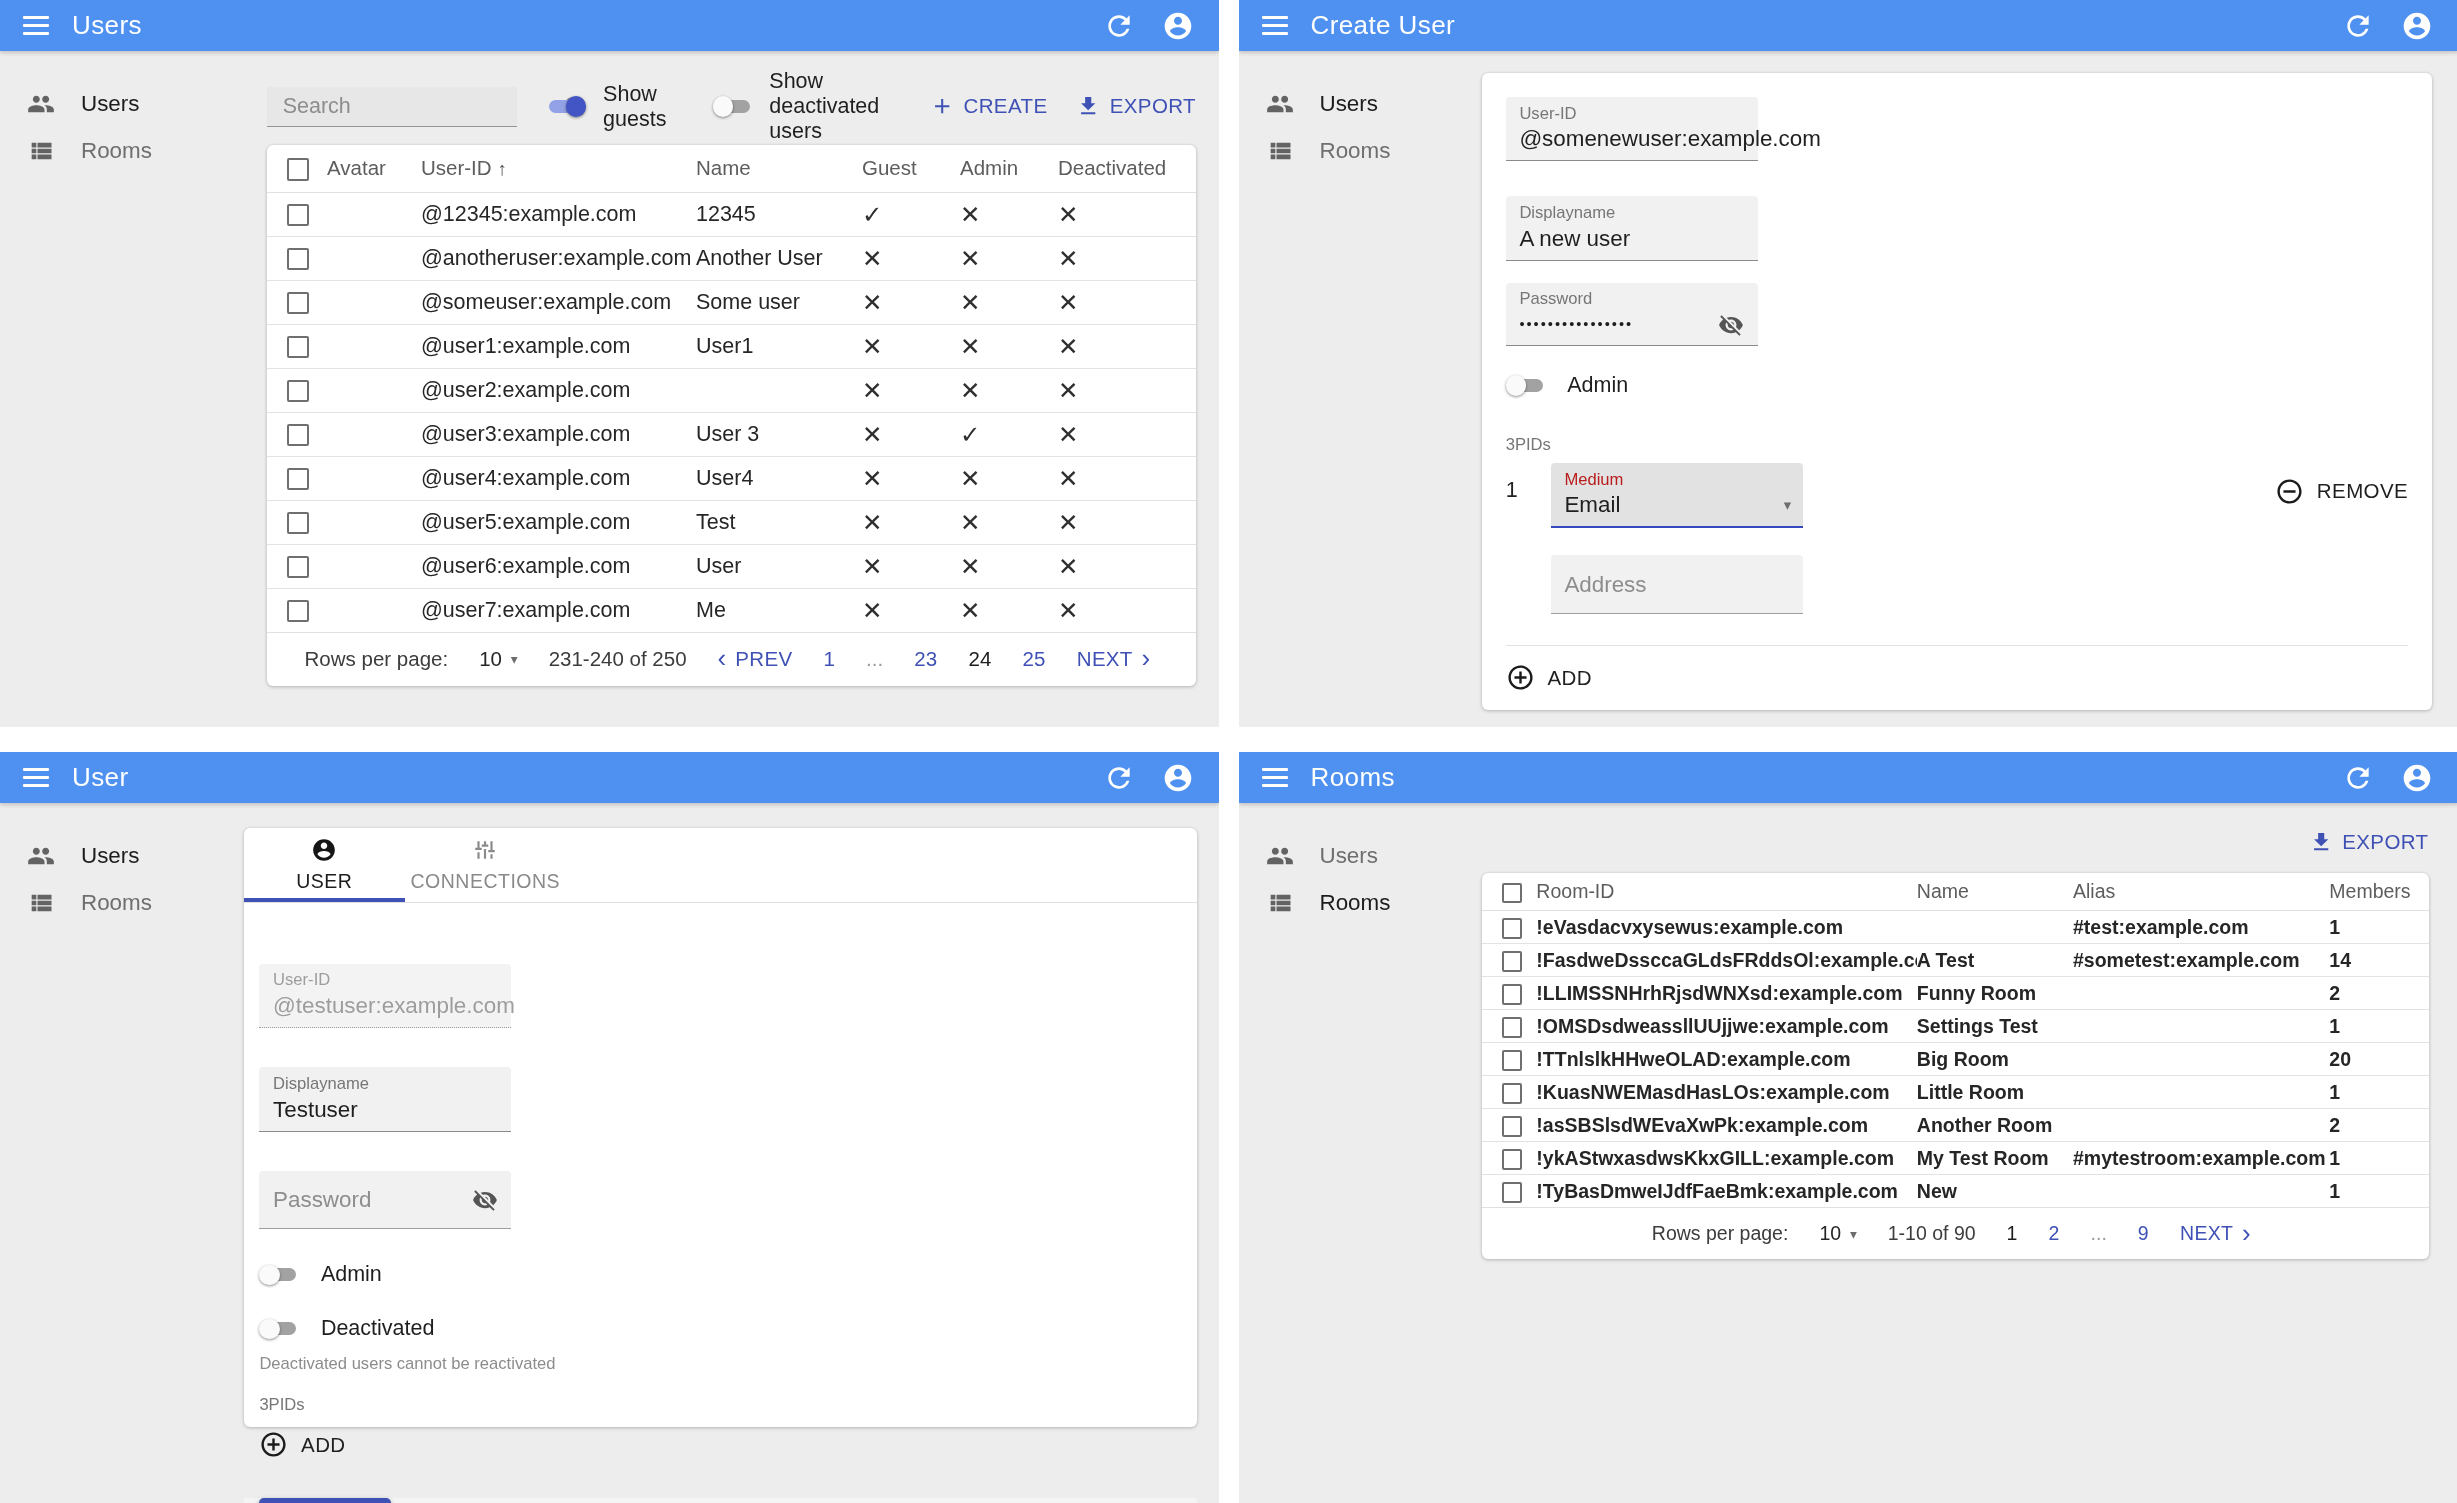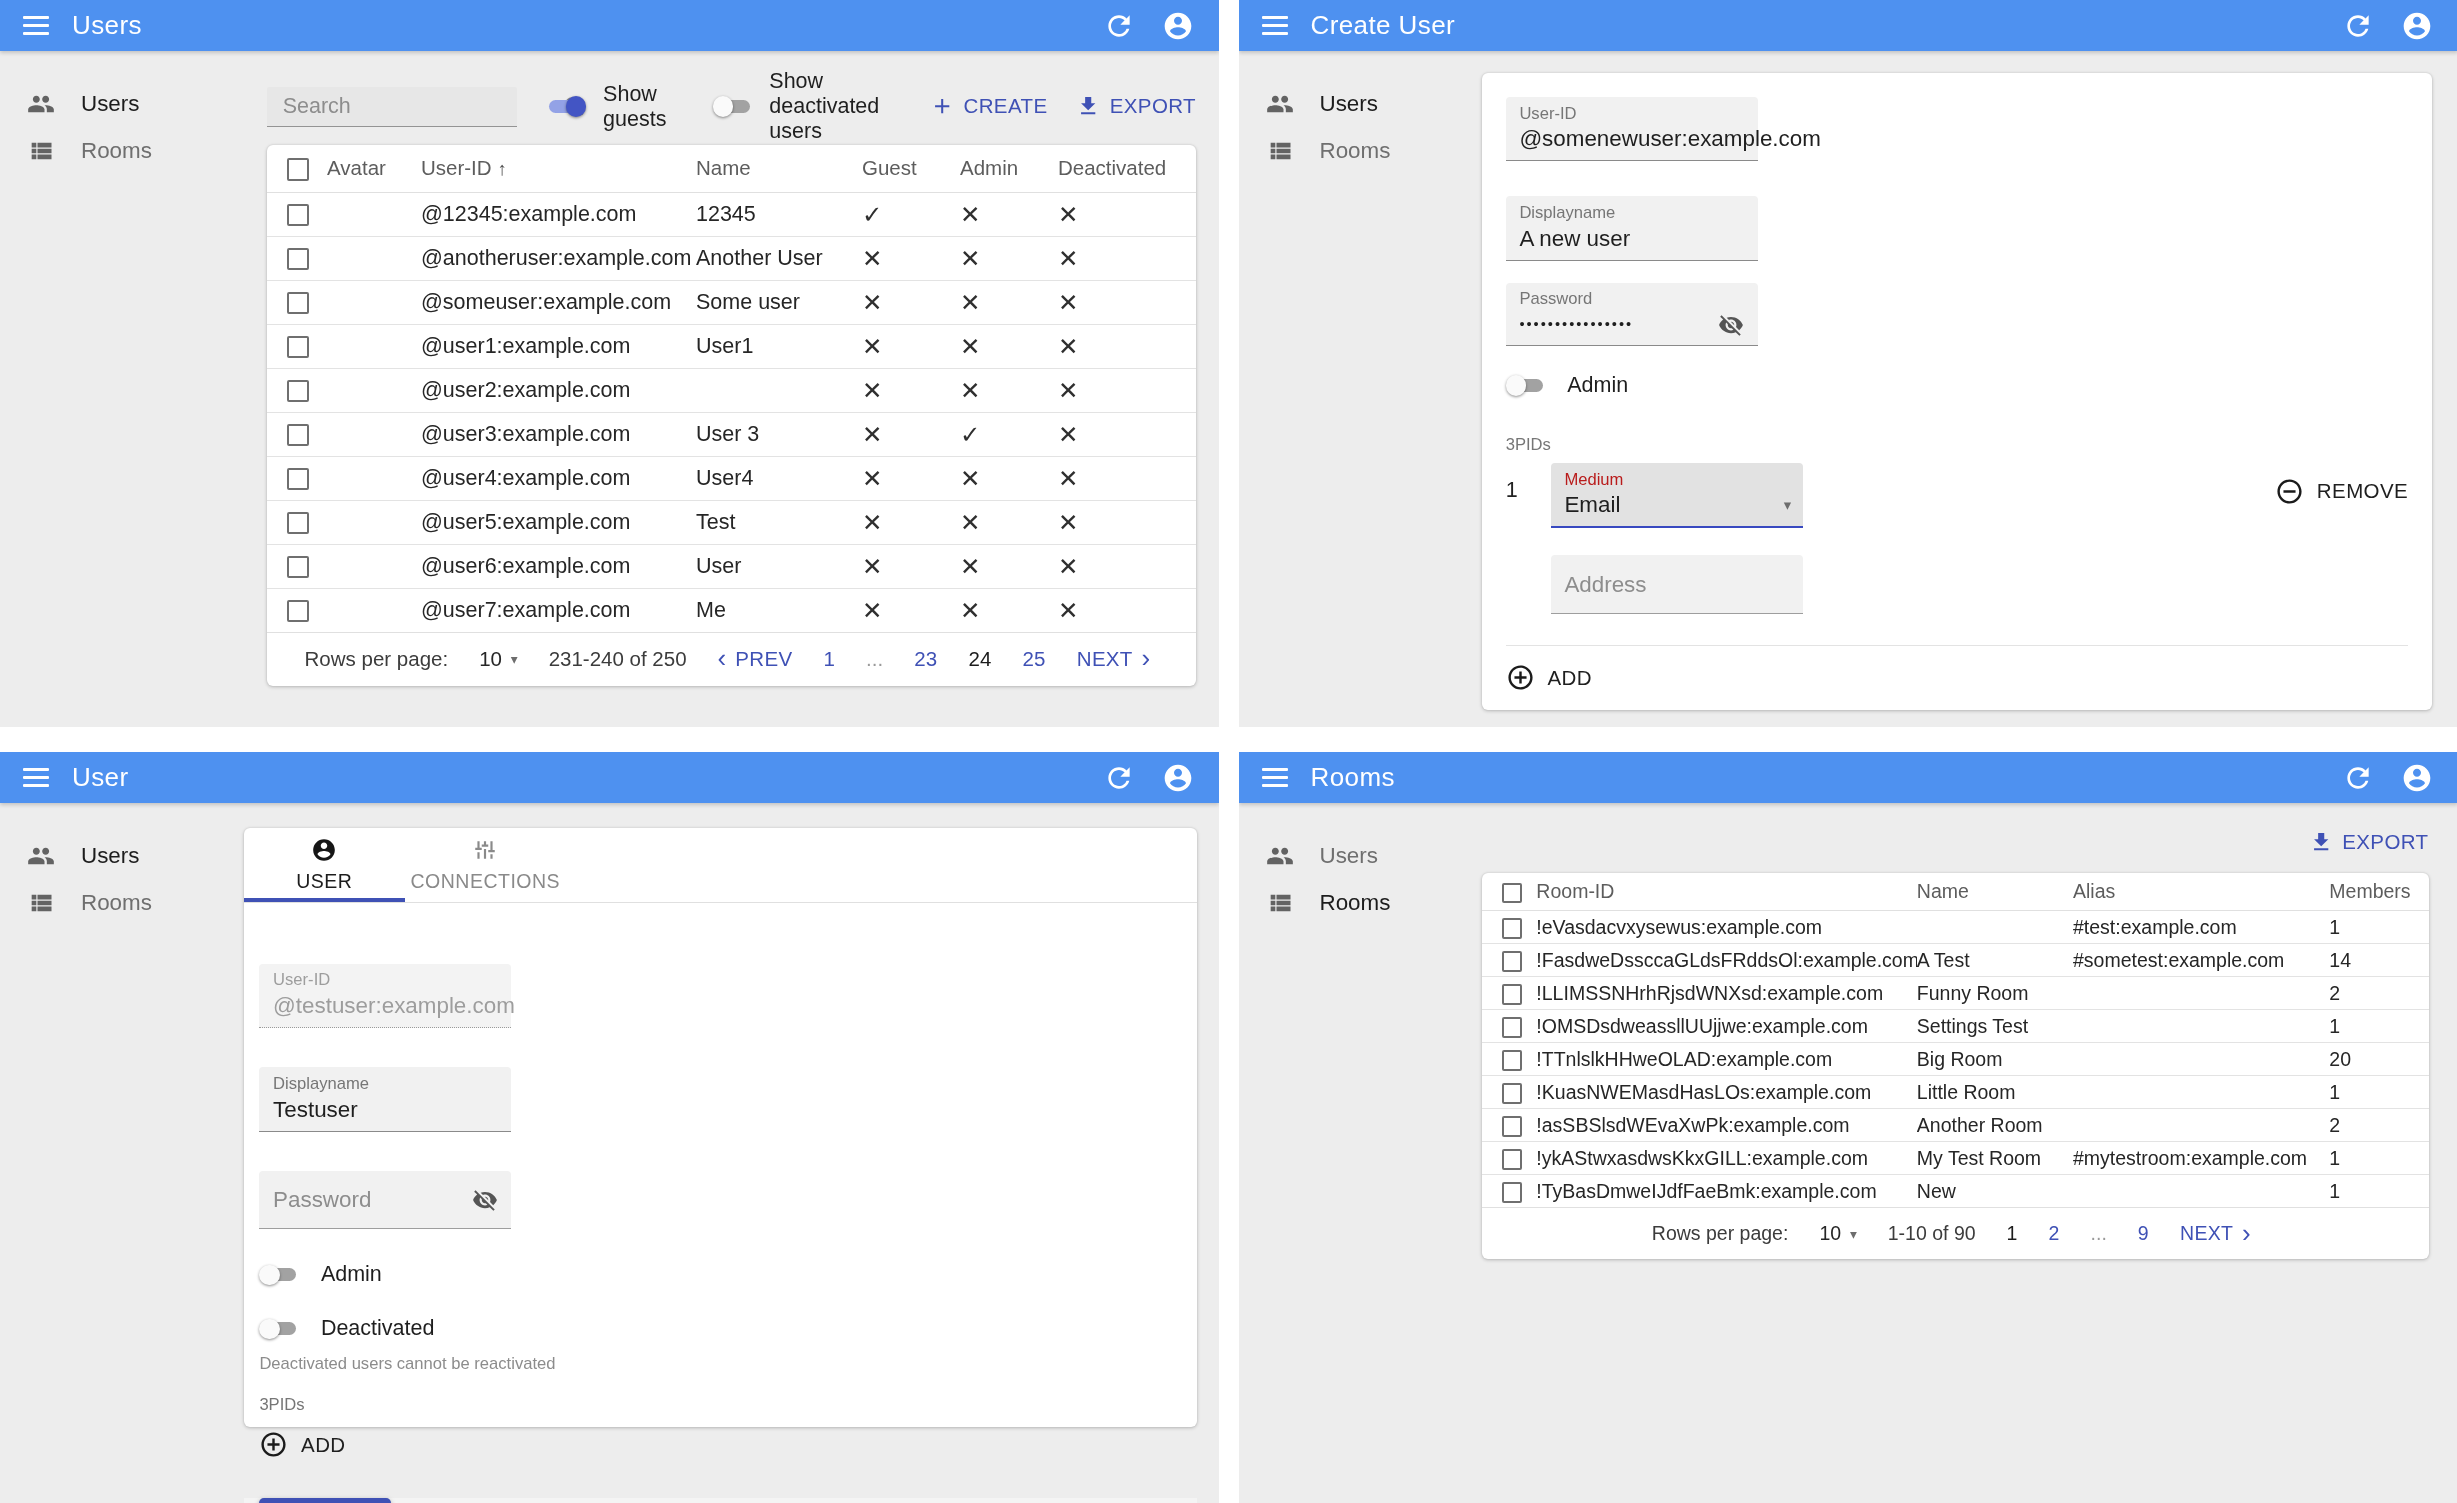--- a/index.html
+++ b/index.html
@@ -133,21 +133,21 @@
   .text-btn-danger svg{width:24.4px;height:24.4px;fill:#e53935;}
   .text-btn-blue{display:flex;align-items:center;gap:10.7px;color:#3f51b5;font-size:20.5px;
     font-weight:500;letter-spacing:0.4px;cursor:pointer;}
   .text-btn-blue svg{width:24.4px;height:24.4px;fill:#3f51b5;}
 
   
   .content4{padding:19.5px 29px 0 9.8px;}
   .export-row{display:flex;justify-content:flex-end;height:39px;align-items:center;}
   .rooms-card{margin-top:11.7px;}
   .rooms-card th{font-size:19.5px;height:37px;}
-  .rooms-card td{font-size:19.5px;height:32px;}
+  .rooms-card td{font-size:19.5px;height:32px;font-weight:bold;}
   .rooms-card .checkbox{width:16.6px;height:16.6px;}
   .rooms-card .pgbar{height:51px;font-size:19.5px;}
 </style>
 </head>
 <body>
 
 <div class="grid">
 
   <div class="panel">
     <div class="appbar">

